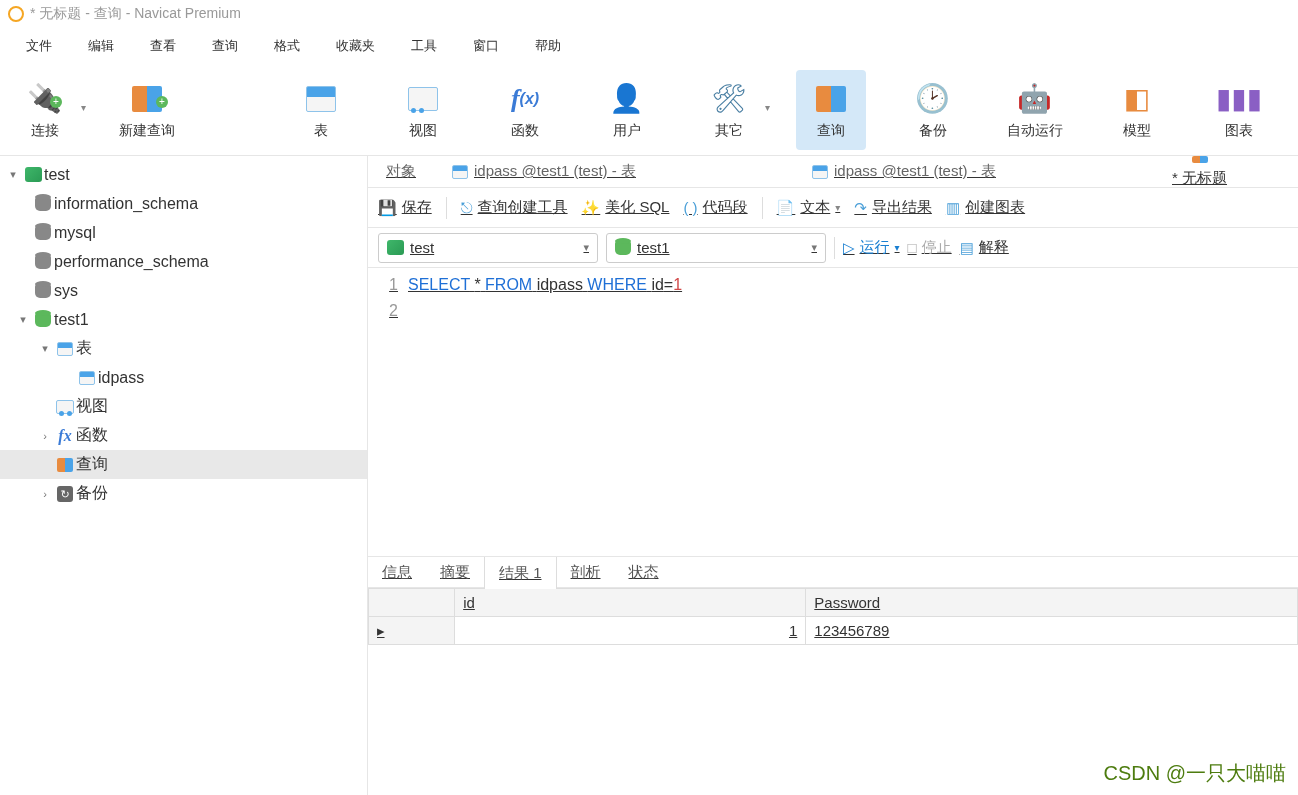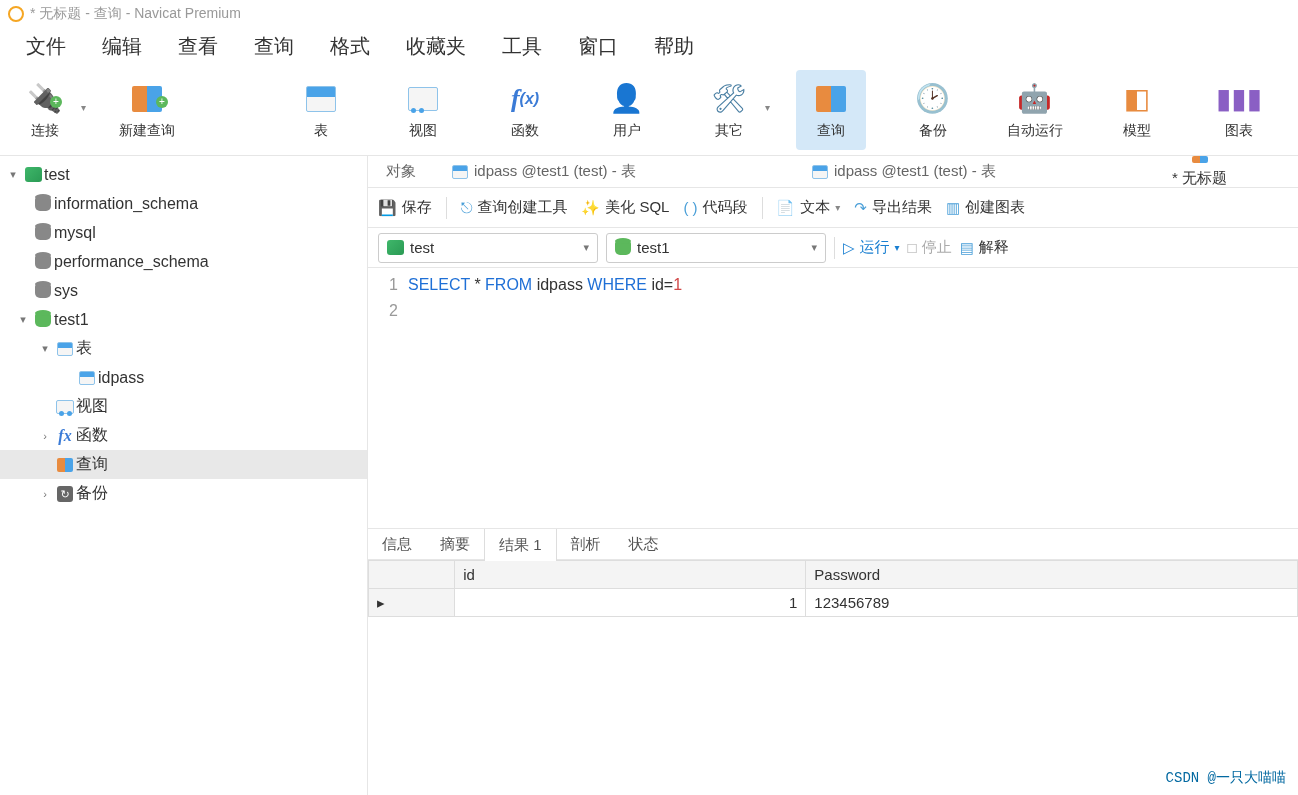--- a/index.html
+++ b/index.html
@@ -1,63 +1,63 @@
 <!DOCTYPE html>
 <html><head>
 <meta charset="utf-8">
 <style>
 *{box-sizing:border-box;margin:0;padding:0;font-family:"Microsoft YaHei","Segoe UI",Arial,sans-serif;}
 body{width:1298px;height:795px;background:#fff;overflow:hidden;font-size:14px;color:#333;}
 .titlebar{height:28px;display:flex;align-items:center;padding:0 8px;color:#999;font-size:14px;}
 .title-icon{width:16px;height:16px;border:2px solid #f5a623;border-radius:50%;margin-right:6px;}
 .menubar{height:36px;display:flex;align-items:center;padding:0 8px;gap:0;}
-.menu-item{padding:6px 18px;color:#333;font-size:20px;cursor:pointer;}
+.menu-item{padding:6px 18px;color:#333;font-size:13px;cursor:pointer;}
 .ribbon{height:92px;display:flex;align-items:center;padding:0 10px;gap:32px;border-bottom:1px solid #e6e6e6;}
 .ribbon-btn{display:flex;flex-direction:column;align-items:center;justify-content:center;width:70px;height:80px;cursor:pointer;border-radius:4px;position:relative;}
 .ribbon-btn.active{background:#d4e8f8;}
 .ribbon-icon{width:38px;height:38px;display:flex;align-items:center;justify-content:center;font-size:28px;}
 .ribbon-label{font-size:14px;color:#333;margin-top:4px;}
 .ribbon-dd{position:absolute;right:-6px;top:32px;font-size:10px;color:#888;}
 .workspace{display:flex;height:639px;}
 .sidebar{width:368px;border-right:1px solid #e6e6e6;overflow-y:auto;padding-top:4px;}
 .tree-row{display:flex;align-items:center;height:29px;cursor:pointer;padding-left:4px;}
 .tree-row.selected{background:#e8e8e8;}
 .tree-indent{display:inline-block;}
 .tree-chevron{width:18px;display:inline-flex;justify-content:center;color:#777;font-size:11px;}
 .tree-icon{width:22px;display:inline-flex;justify-content:center;font-size:16px;}
 .tree-label{font-size:16px;color:#333;}
-.main{flex:1;display:flex;flex-direction:column;}
+.main{flex:1;display:flex;flex-direction:column;text-decoration:underline;}
 .tabs{height:32px;display:flex;align-items:center;border-bottom:1px solid #e6e6e6;}
 .tab{height:32px;display:flex;align-items:center;padding:0 18px;font-size:15px;color:#666;cursor:pointer;gap:6px;}
 .tab.wide{width:360px;}
 .tab.active{color:#333;flex-direction:column;}
 .toolbar{height:40px;display:flex;align-items:center;padding:0 10px;gap:14px;border-bottom:1px solid #e6e6e6;}
 .tb-btn{display:flex;align-items:center;gap:5px;font-size:15px;color:#333;cursor:pointer;}
 .tb-sep{width:1px;height:22px;background:#ddd;}
 .selectors{height:40px;display:flex;align-items:center;padding:0 10px;gap:8px;border-bottom:1px solid #e6e6e6;}
 .sel{height:30px;width:220px;border:1px solid #ccc;border-radius:3px;display:flex;align-items:center;padding:0 8px;gap:6px;font-size:15px;}
 .sel-arrow{margin-left:auto;font-size:11px;color:#777;}
 .run-btn{display:flex;align-items:center;gap:5px;color:#197fd1;font-size:15px;cursor:pointer;}
 .stop-btn{display:flex;align-items:center;gap:5px;color:#aaa;font-size:15px;}
 .explain-btn{display:flex;align-items:center;gap:5px;color:#333;font-size:15px;cursor:pointer;}
 .editor{flex:0 0 260px;display:flex;font-family:Consolas,monospace;font-size:16px;padding-top:4px;}
 .gutter{width:40px;text-align:right;color:#999;padding-right:10px;line-height:26px;}
 .code{flex:1;line-height:26px;}
 .kw{color:#1e6fd6;}
 .num{color:#d14747;}
 .ident{color:#333;}
-.result-tabs{height:32px;display:flex;align-items:center;border-top:1px solid #e6e6e6;border-bottom:1px solid #e6e6e6;}
+.result-tabs{height:32px;display:flex;align-items:center;border-top:1px solid #e6e6e6;border-bottom:1px solid #e6e6e6;margin-top:28px;}
 .rtab{padding:0 14px;height:32px;display:flex;align-items:center;font-size:15px;color:#555;cursor:pointer;}
 .rtab.active{background:#fff;border-right:1px solid #ddd;border-left:1px solid #ddd;position:relative;top:1px;}
 .grid{border-collapse:collapse;font-size:15px;}
 .grid th,.grid td{border:1px solid #ddd;padding:4px 8px;text-align:left;height:28px;}
 .grid th{background:#f4f4f4;font-weight:normal;}
 .grid td.num-cell{text-align:right;}
 .row-marker{width:14px;background:#f4f4f4;text-align:center;}
-.watermark{position:absolute;right:12px;bottom:8px;color:#0369a1;font-size:14px;pointer-events:none;font-family:Liberation Mono, monospace;}
+.watermark{position:absolute;right:12px;bottom:8px;color:#4d7c0f;font-size:20px;pointer-events:none;}
 .db-ico{width:16px;height:14px;background:#888;border-radius:3px 3px 5px 5px;display:inline-block;position:relative;}
 .db-ico::before{content:"";position:absolute;top:-3px;left:0;width:16px;height:6px;background:#888;border-radius:50%;}
 .db-ico.green{background:#5cb85c;}
 .db-ico.green::before{background:#5cb85c;}
 .conn-ico{width:17px;height:15px;background:linear-gradient(135deg,#3fb76a,#2a9a54);border-radius:3px;display:inline-block;}
 .tbl-ico{width:16px;height:14px;display:inline-block;background:linear-gradient(#4aa3e8 40%,#f5f5f5 40%);border:1px solid #8ec3ea;border-radius:2px;}
 .view-ico{width:18px;height:14px;display:inline-block;background:#f5f5f5;border:1px solid #8ec3ea;border-radius:2px;position:relative;}
 .view-ico::after{content:"";position:absolute;bottom:-3px;left:2px;width:5px;height:5px;background:#4aa3e8;border-radius:50%;box-shadow:8px 0 0 #4aa3e8;}
 .fx-ico{color:#3b7bd6;font-style:italic;font-weight:bold;font-family:serif;}
 .query-ico{width:16px;height:14px;display:inline-block;background:linear-gradient(90deg,#e88b3f 50%,#4aa3e8 50%);border-radius:2px;}

